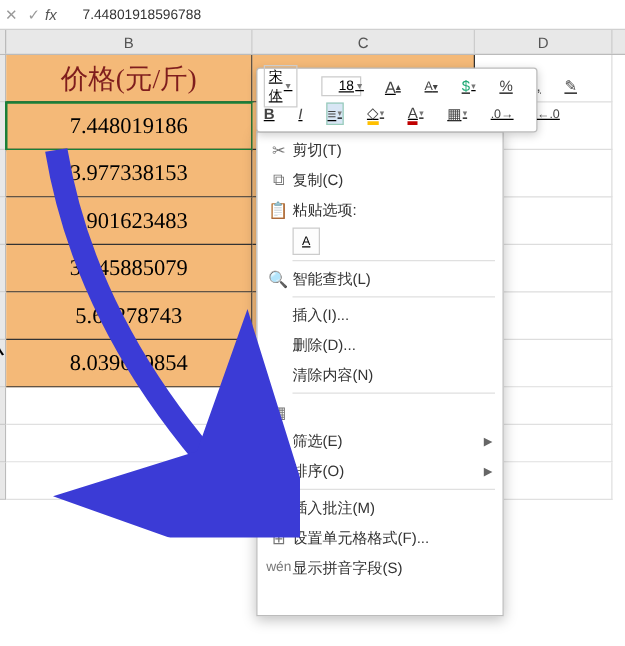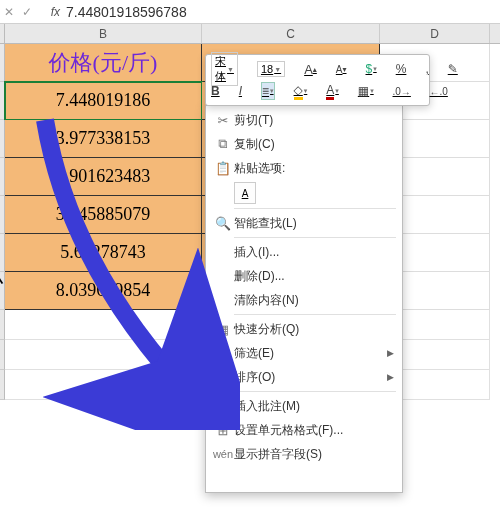--- a/index.html
+++ b/index.html
@@ -1,50 +1,50 @@
 <!DOCTYPE html>
 <html><head>
 <meta charset="utf-8">
 <style>
   * { box-sizing: border-box; margin: 0; padding: 0; }
   body { font-family: "Microsoft YaHei", Arial, sans-serif; font-size: 12px; width: 500px; height: 517px; overflow: hidden; background: #fff; position: relative; }
   
   .formula-bar { display: flex; align-items: center; height: 24px; border-bottom: 1px solid #d0d0d0; background: #fff; }
   .formula-bar .cancel-icon { width: 18px; text-align: center; color: #999; }
   .formula-bar .check-icon { width: 18px; text-align: center; color: #999; }
-  .formula-bar .fx { width: 24px; text-align: right; font-style: italic; color: #555; }
-  .formula-bar .formula-value { flex: 1; padding-left: 6px; color: #333; font-size: 14px; }
+  .formula-bar .fx { width: 24px; text-align: left; font-style: italic; color: #555; }
+  .formula-bar .formula-value { flex: 1; padding-left: 6px; color: #333; font-size: 11px; }
 
   .col-headers { display: flex; height: 20px; background: #e8e8e8; border-bottom: 1px solid #bbb; }
   .col-headers .corner { width: 5px; border-right: 1px solid #bbb; background: #e8e8e8; }
   .col-headers .ch { text-align: center; line-height: 20px; color: #555; border-right: 1px solid #ccc; }
   .col-headers .ch-b { width: 197px; }
   .col-headers .ch-c { width: 178px; }
   .col-headers .ch-d { width: 110px; }
 
   .grid { position: relative; }
   .row { display: flex; height: 38px; }
   .row .rh { width: 5px; background: #e8e8e8; border-right: 1px solid #bbb; border-bottom: 1px solid #ccc; }
   .cell { border-right: 1px solid #333; border-bottom: 1px solid #333; display: flex; align-items: center; justify-content: center; font-size: 15px; }
   .cell.orange { background: #f4b978; }
   .cell.b { width: 197px; font-family: "SimSun", serif; font-size: 18px; }
   .cell.c { width: 178px; }
   .cell.d { width: 110px; border-right: 1px solid #ddd; border-bottom: 1px solid #ddd; }
-  .row.header .cell.b { font-size: 22px; color: #6d28d9; }
+  .row.header .cell.b { font-size: 22px; color: #7f1d1d; }
   .row.header .cell.c { font-size: 20px; color: #c00000; }
   .cell.selected { outline: 2px solid #1a7f37; outline-offset: -1px; }
   .row.empty { height: 30px; }
   .row.empty .cell { border: 1px solid #e0e0e0; border-top: none; border-left: none; background: #fff; }
   .gua { position: absolute; left: -18px; top: 216px; font-size: 22px; font-family: "SimSun", serif; }
 
   
   .mini-toolbar { position: absolute; top: 54px; left: 205px; background: #fff; border: 1px solid #bcbcbc; border-radius: 3px; box-shadow: 0 2px 8px rgba(0,0,0,0.2); padding: 3px 5px; z-index: 20; width: 225px; }
   .mt-row { display: flex; align-items: center; gap: 19px; height: 22px; text-decoration: underline; }
   .mt-font { border: 1px solid #ccc; padding: 1px 3px; font-size: 11px; width: 48px; display: flex; justify-content: space-between; align-items: center; }
-  .mt-size { border: 1px solid #ccc; padding: 1px 3px; font-size: 11px; width: 32px; display: flex; justify-content: space-between; align-items: center; }
+  .mt-size { border: 1px solid #ccc; padding: 1px 13px; font-size: 11px; width: 32px; display: flex; justify-content: space-between; align-items: center; }
   .mt-btn { width: 18px; height: 18px; display: flex; align-items: center; justify-content: center; font-size: 12px; color: #444; cursor: pointer; }
   .mt-btn.b { font-weight: bold; }
   .mt-btn.i { font-style: italic; }
   .dd { font-size: 7px; color: #777; margin-left: 1px; }
 
   
   .context-menu { position: absolute; top: 105px; left: 205px; width: 198px; background: #fff; border: 1px solid #bcbcbc; box-shadow: 0 3px 10px rgba(0,0,0,0.25); z-index: 15; padding: 2px 0; }
   .cm-item { display: flex; align-items: center; height: 24px; padding: 0 8px 0 6px; font-size: 12px; color: #333; cursor: pointer; }
   .cm-item.label-only { cursor: default; }
   .cm-icon { width: 22px; display: flex; align-items: center; justify-content: center; color: #777; font-size: 13px; }
@@ -213,21 +213,20 @@
       <span class="cm-icon"></span>
       <span class="cm-text">删除(D)...</span>
     </div>
   <div class="cm-item">
       <span class="cm-icon"></span>
       <span class="cm-text">清除内容(N)</span>
     </div>
   <div class="cm-sep"></div>
   <div class="cm-item">
       <span class="cm-icon">▦</span>
-      <span class="cm-text">快速分析(Q)</span>
     </div>
   <div class="cm-item">
       <span class="cm-icon"></span>
       <span class="cm-text">筛选(E)</span>
       <span class="cm-arrow">▶</span>
     </div>
   <div class="cm-item">
       <span class="cm-icon"></span>
       <span class="cm-text">排序(O)</span>
       <span class="cm-arrow">▶</span>

